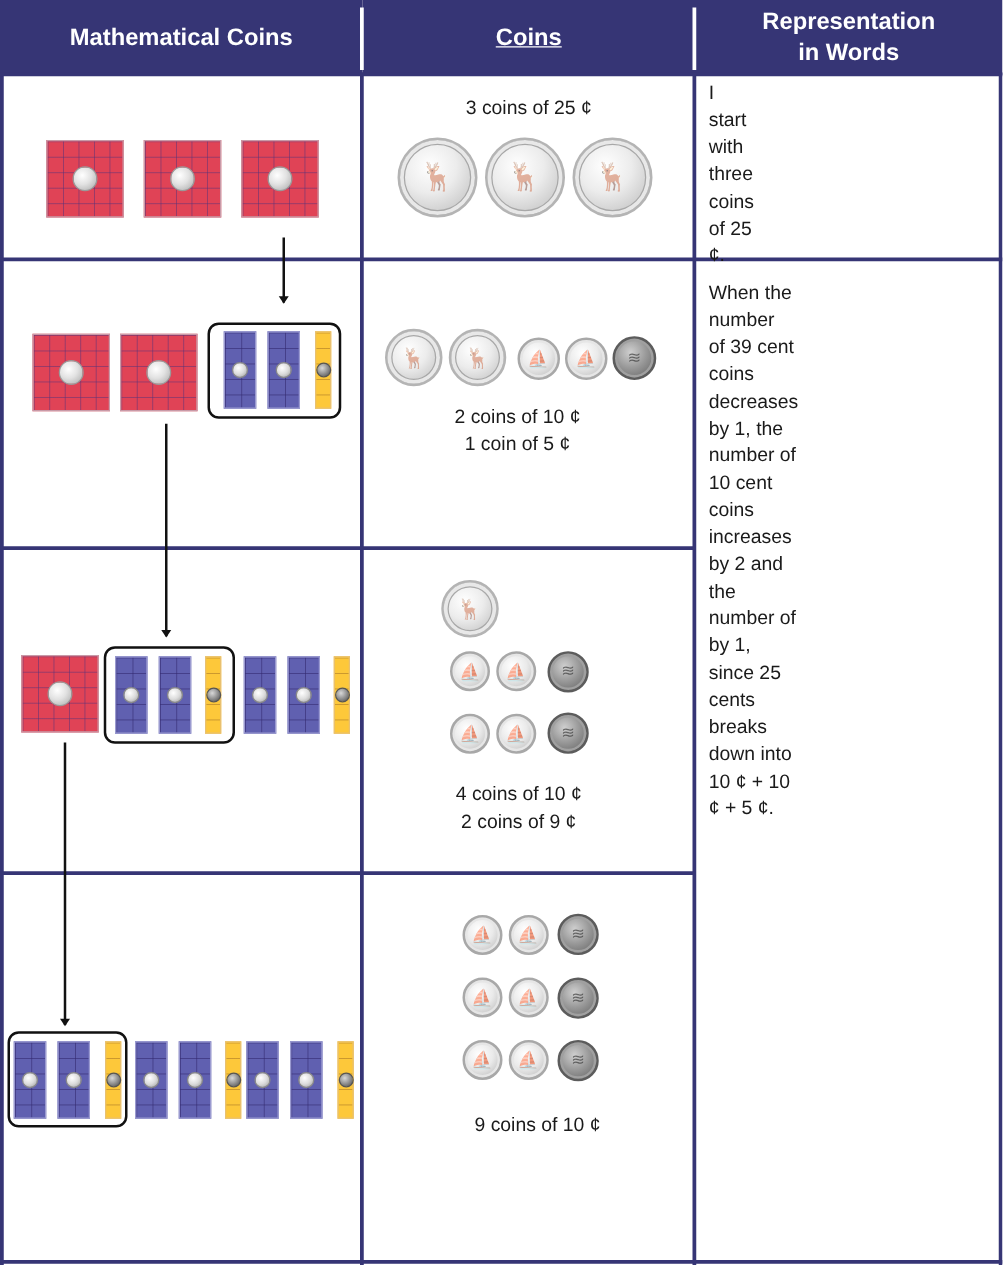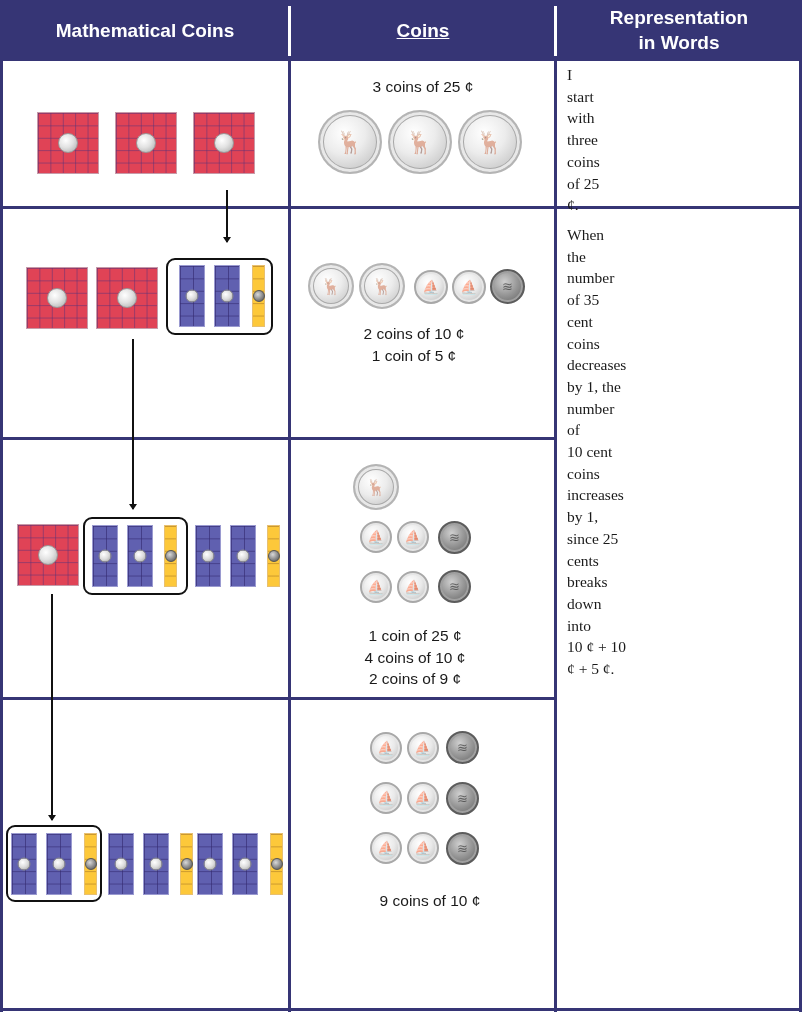--- a/index.html
+++ b/index.html
@@ -14,21 +14,21 @@
          display: flex; align-items: center; justify-content: center; text-align: center; line-height: 25px; }
   .hdr-sep { position: absolute; top: 6px; width: 3px; height: 50px; background: #ffffff; }
 
   
   .vline { position: absolute; width: 3px; background: #363575; }
   .hline { position: absolute; height: 3px; background: #363575; }
 
   .cell { position: absolute; }
 
   .ctext { position: absolute; font-family: "Liberation Sans", sans-serif; font-size: 15.5px; line-height: 21.5px; text-align: center; color: #1a1a1a; }
-  .wtext { position: absolute; font-family: Liberation Serif, serif; font-size: 15.5px; line-height: 21.7px; color: #1a1a1a; }
+  .wtext { position: absolute; font-family: Liberation Sans, sans-serif; font-size: 15.5px; line-height: 21.7px; color: #1a1a1a; }
 
   
   .hundred { position: absolute; width: 62px; height: 62px; background: #e04356;
     background-image:
       linear-gradient(to right, rgba(90,50,120,0.55) 1px, transparent 1px),
       linear-gradient(to bottom, rgba(90,50,120,0.55) 1px, transparent 1px);
     background-size: 12.4px 12.4px; border: 1px solid #c89aa8; }
   .ten { position: absolute; width: 26px; height: 62px; background: #6060b0;
     background-image:
       linear-gradient(to right, rgba(50,40,110,0.6) 1px, transparent 1px),
@@ -167,23 +167,24 @@
       </div>
     <div class="ctext" style="left:290px;width:248px;top:323px;">
       <div>2 coins of 10 ¢</div>
       <div>1 coin of 5 ¢</div>
     </div>
   </div>
 
   <div class="cell">
     <div class="wtext" style="left:567px;top:224px;">
       <div>When the number</div>
-      <div>of 35 cent coins decreases</div>
+      <div>of 39 cent coins decreases</div>
       <div>by 1, the number of</div>
       <div>10 cent coins increases</div>
+      <div>by 2 and the number of</div>
       <div>by 1, since 25 cents</div>
       <div>breaks down into</div>
       <div>10 ¢ + 10 ¢ + 5 ¢.</div>
     </div>
   </div>
 
   <div class="cell">
     <div class="hundred" style="left:17px;top:524px;">
         <span class="mini-coin mini-q"></span>
       </div>
@@ -225,21 +226,20 @@
     <div class="coin dime sm" style="left:360px;top:571px;">
         <span class="glyph">⛵</span>
       </div>
     <div class="coin dime sm" style="left:397px;top:571px;">
         <span class="glyph">⛵</span>
       </div>
     <div class="coin nickel sm" style="left:438px;top:570px;">
         <span class="glyph">≋</span>
       </div>
     <div class="ctext" style="left:330px;width:170px;top:625px;">
-      <div>1 coin of 25 ¢</div>
       <div>4 coins of 10 ¢</div>
       <div>2 coins of 9 ¢</div>
     </div>
   </div>
 
   <div class="cell">
     <div class="group-box" style="left:6px;top:825px;width:96px;height:77px;"></div>
     <div class="ten" style="left:11px;top:833px;">
         <span class="mini-coin mini-d"></span>
       </div>

